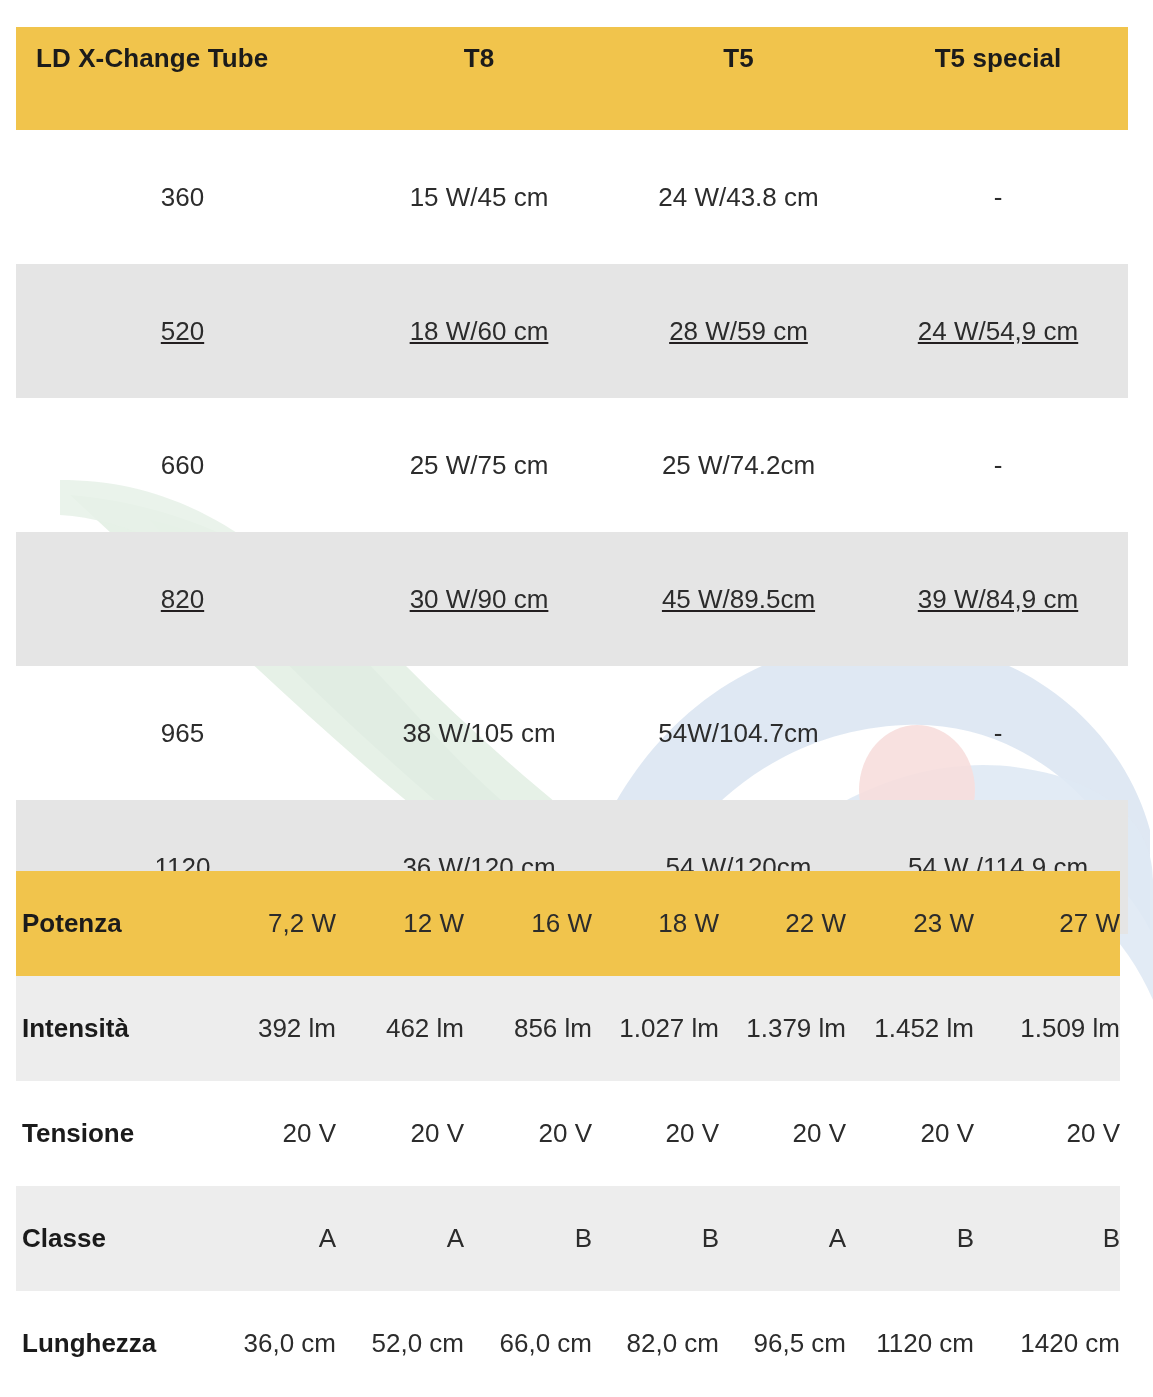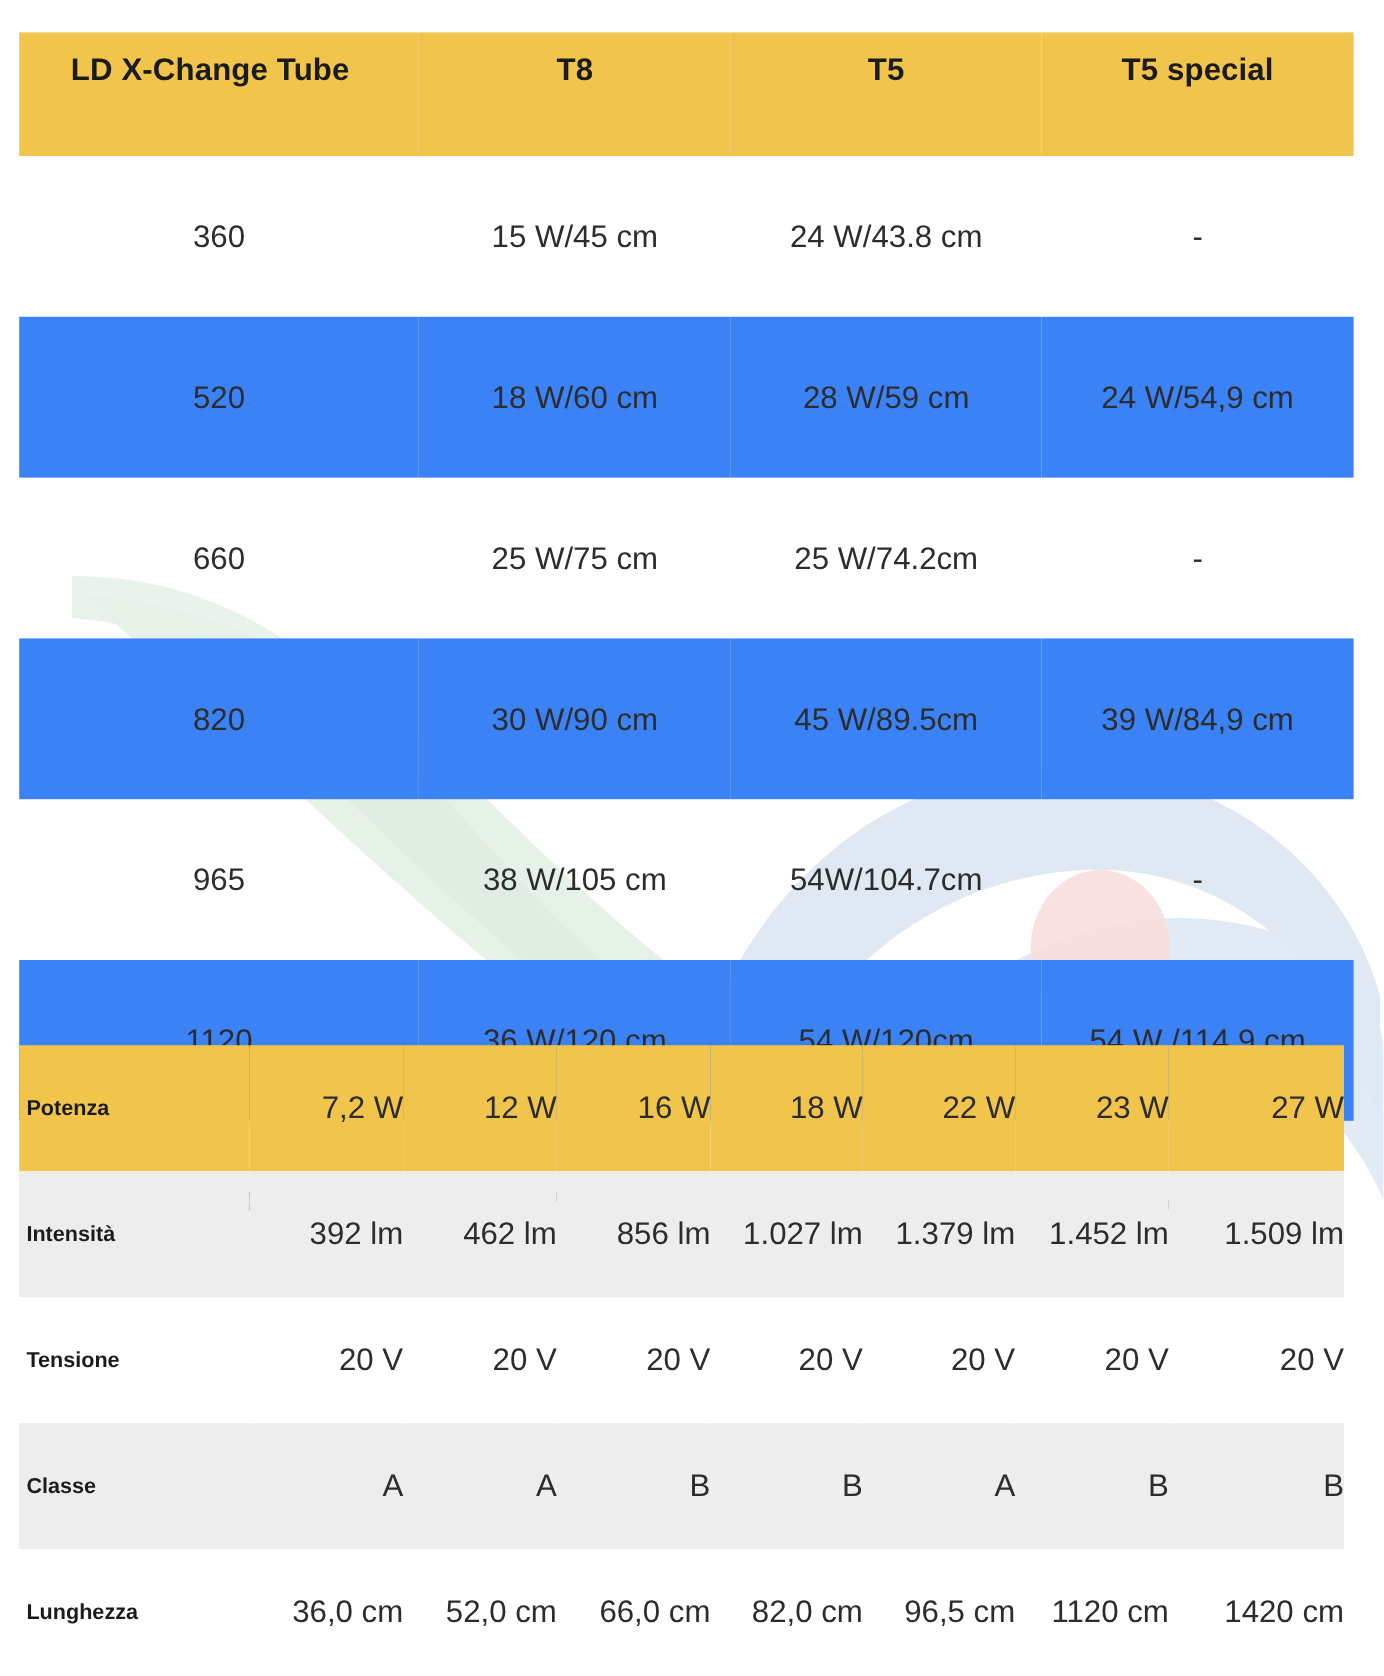--- a/index.html
+++ b/index.html
@@ -54,46 +54,47 @@
   #tube-table .hdr-row th {
     font-size: 26px;
     font-weight: bold;
     color: #1b1b1b;
     text-align: center;
     letter-spacing: .1px;
     padding-bottom: 40px;
   }
   #tube-table .hdr-row th.first {
     text-align: left;
-    padding-left: 43px;
+    padding-left: 20px;
   }
   #tube-table .data-row {
     height: 134px;
   }
   #tube-table .data-row.alt {
-    background: #3b82f6;
+    background: #e5e5e5;
+    text-decoration: underline;
   }
   #tube-table .data-row td {
     font-size: 26px;
     text-align: center;
     color: #2c2c2c;
     font-weight: 400;
   }
 
   
   #spec-table {
     left: 16px;
     top: 871px;
     width: 1104px;
   }
   #spec-table tr { height: 105px; }
   #spec-table tr.yellow { background: #F1C44C; }
   #spec-table tr.alt { background: #ededed; }
   #spec-table th.rowlab {
-    font-size: 18px;
+    font-size: 26px;
     font-weight: bold;
     color: #1b1b1b;
     text-align: left;
     padding-left: 6px;
     width: 190px;
     white-space: nowrap;
   }
   #spec-table td.cell {
     font-size: 26px;
     font-weight: 400;

